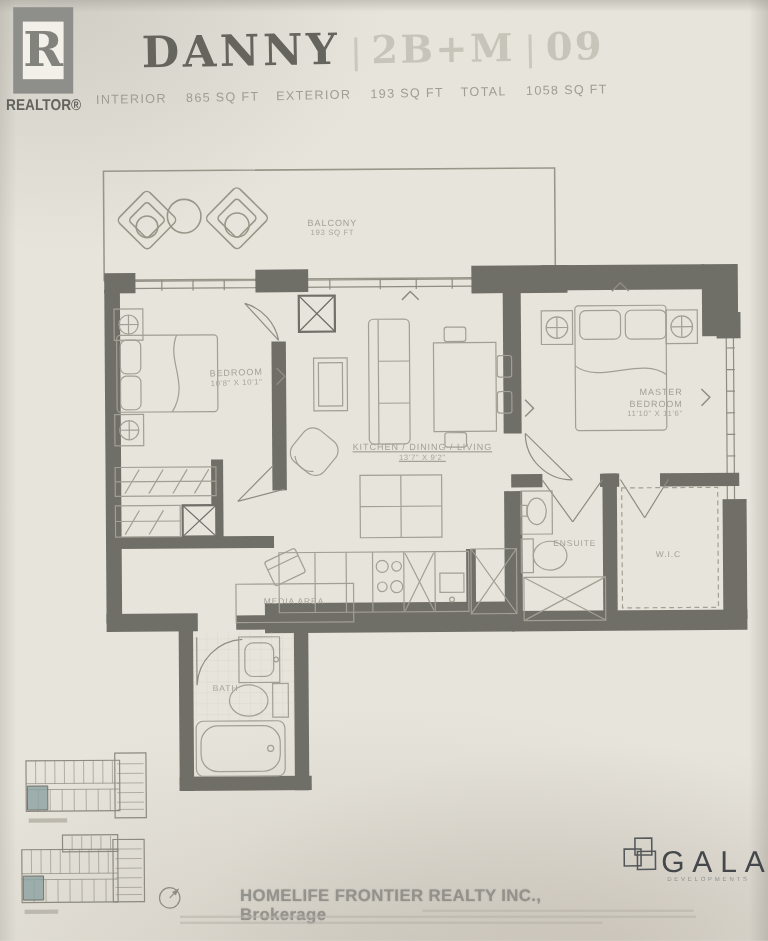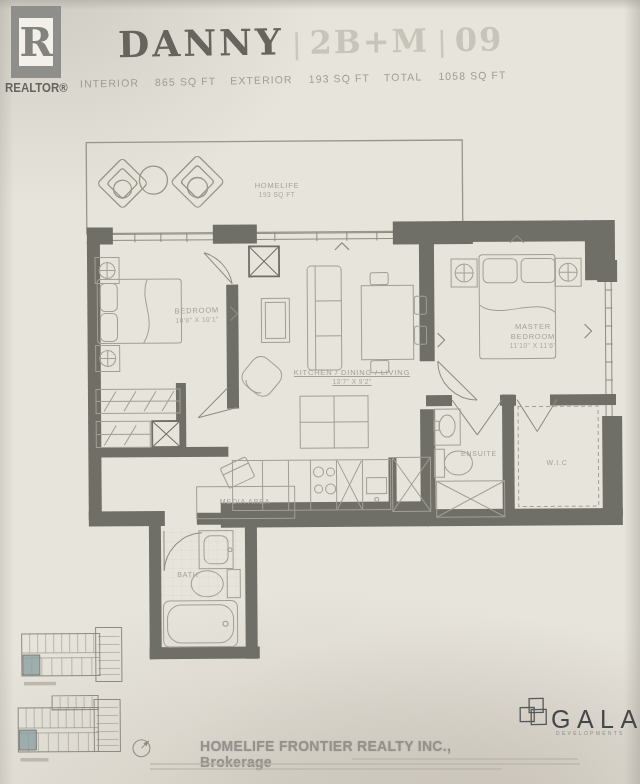--- a/index.html
+++ b/index.html
@@ -27,21 +27,21 @@
   .title-main{font-family:"DejaVu Serif",serif;font-weight:700;font-size:36px;color:#66655d;letter-spacing:3px;}
   .title-sep{font-size:30px;color:#cac7bd;margin:0 9px;font-weight:400;}
   .title-faint{font-family:"DejaVu Serif",serif;font-weight:700;font-size:32px;color:#c7c4b9;letter-spacing:2px;}
   .stats{left:80px;top:74px;width:345px;display:flex;align-items:baseline;gap:14px;
     transform:rotate(-1.2deg);font-size:10.5px;color:#a09d95;letter-spacing:1.1px;white-space:nowrap;}
   .stats .v{margin-left:2px;}
   
   .rlabel{position:absolute;transform:translateX(-50%);text-align:center;color:#a5a198;
     font-size:7.5px;letter-spacing:.8px;line-height:1.35;white-space:nowrap;}
   .rlabel .dim{font-size:6.5px;letter-spacing:.5px;color:#aaa69c;}
-  .rlabel.wrap{white-space:normal;width:72px;}
+  .rlabel.wrap{white-space:normal;width:72px;text-align:right;}
   
   .watermark{left:190px;top:738px;width:300px;font-size:14px;font-weight:700;color:#8f8d87;
     letter-spacing:.3px;text-shadow:0 0 1.5px rgba(143,141,135,.65);opacity:.92;margin-left:10px;}
   .fineline{position:absolute;height:2px;background:#b7b3a9;opacity:.55;}
   .gala-name{left:551px;top:705px;font-size:25px;letter-spacing:6.5px;color:#45484b;font-weight:400;}
   .gala-tag{left:556px;top:730px;font-size:5px;letter-spacing:2.3px;color:#8d9092;}
   svg{position:absolute;left:0;top:0;}
 </style>
 </head>
 <body>
@@ -281,21 +281,21 @@
 
   <g stroke="#55585a" stroke-width="1.3">
     <rect x="527" y="700" width="14" height="14"></rect>
     <rect x="518" y="709" width="14" height="14"></rect>
     <rect x="529" y="711" width="15" height="15"></rect>
   </g>
   </g>
 </svg>
 
 <div class="rlabel" style="left:277px;top:181px;">
-  <div>HOMELIFE</div>
+  <div>BALCONY</div>
   <div class="dim">193 SQ FT</div>
 </div>
 <div class="rlabel" style="left:197px;top:306px;transform:translateX(-50%) rotate(-2deg);">
   <div>BEDROOM</div>
   <div class="dim">10'8" X 10'1"</div>
 </div>
 <div class="rlabel wrap" style="left:533px;top:322px;">
   <div>MASTER BEDROOM</div>
   <div class="dim">11'10" X 11'6"</div>
 </div>

